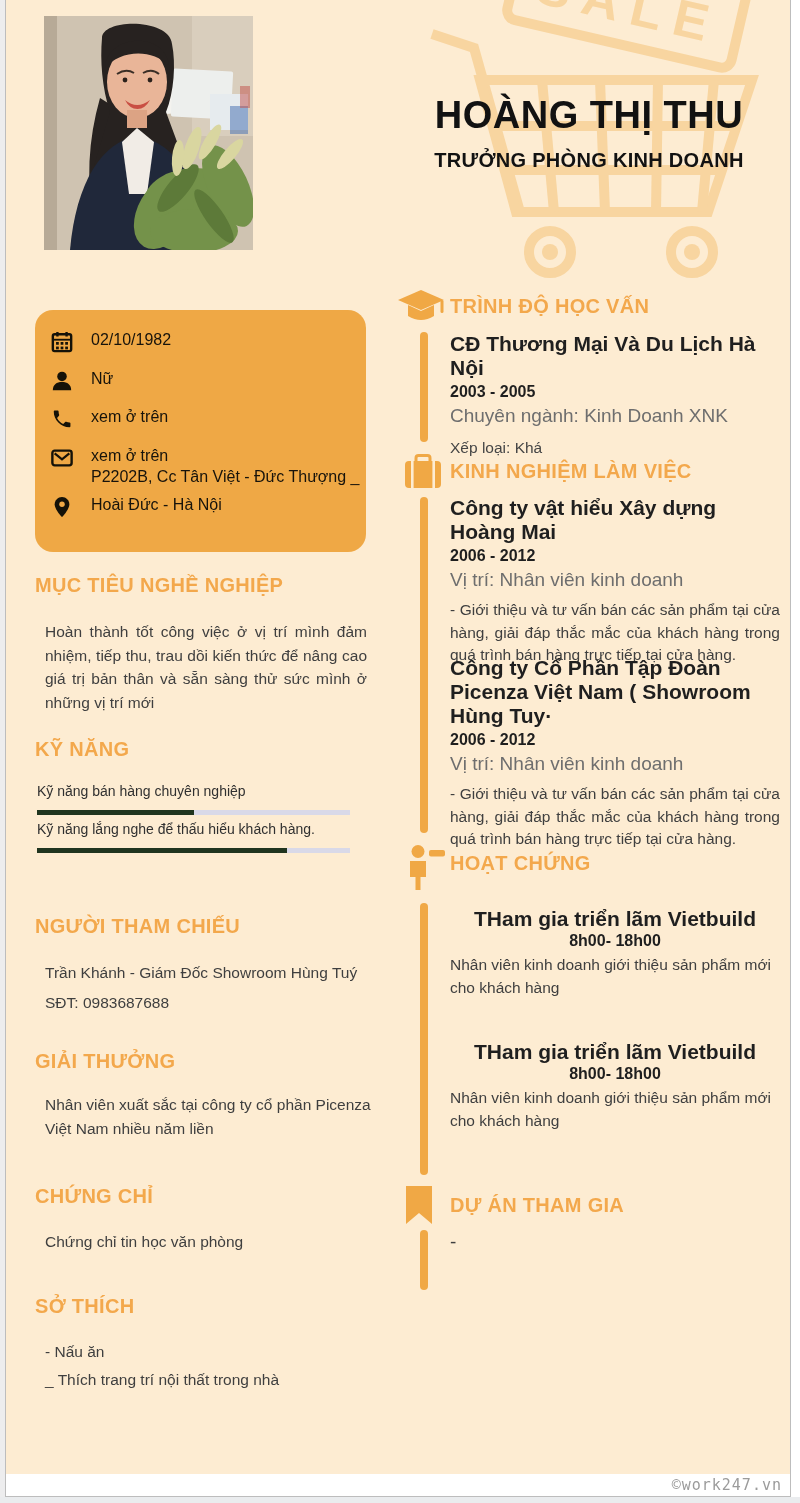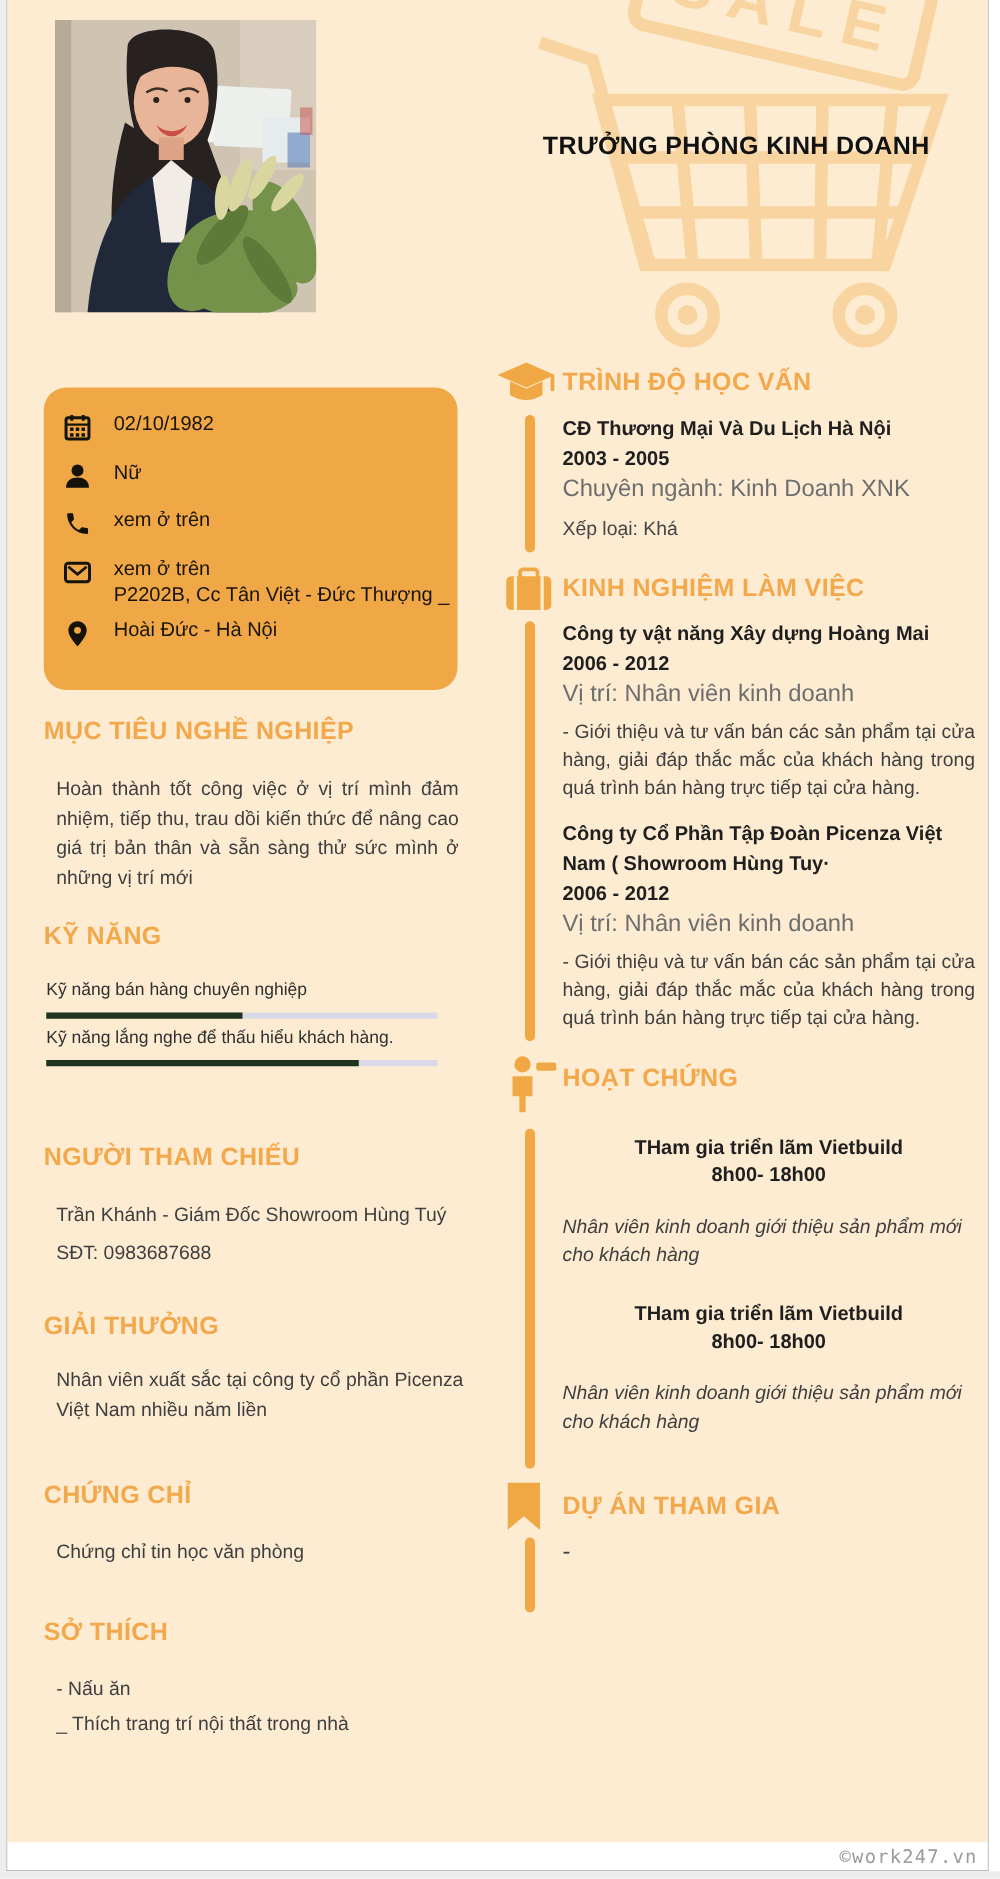--- a/index.html
+++ b/index.html
@@ -33,27 +33,27 @@
   .just{text-align:justify;}
   .skill-label{left:31px;width:330px;font-size:14px;color:#303030;}
   .skill-track{left:31px;width:313px;height:5px;background:#d9d9e8;}
   .skill-fill{height:100%;background:#20351f;}
   .lines p{margin:0;}
 
   
   .rh{left:444px;}
   .tl-bar{left:414px;width:8px;background:#f0a845;border-radius:4px;}
   .r-entry{left:444px;width:330px;color:#262626;}
-  .r-entry .t{font-size:16px;font-weight:bold;line-height:24px;color:#1f1f1f;}
+  .r-entry .t{font-size:21px;font-weight:bold;line-height:24px;color:#1f1f1f;}
   .r-entry .p{font-size:16px;font-weight:bold;line-height:24px;color:#1f1f1f;}
   .r-entry .pos{font-size:19px;line-height:24px;color:#6e6e6e;}
   .r-entry .grade{font-size:15.5px;line-height:24px;color:#454545;margin-top:8px;}
   .r-entry .desc{font-size:15.5px;line-height:22.5px;color:#3f3f3f;margin-top:7px;}
   .act .t,.act .p{line-height:22px;text-align:center;}
-  .act .desc{margin-top:19px;line-height:22.5px;font-style:italic;}
+  .act .desc{margin-top:2px;line-height:22.5px;}
 
   
   .footer{left:6px;top:1474px;width:784px;height:22px;background:#ffffff;text-align:right;}
   .footer span{font-family:"DejaVu Sans Mono",monospace;font-size:15px;color:#9b9b9b;letter-spacing:1px;padding-right:8px;line-height:22px;display:inline-block;}
 </style>
 </head>
 <body>
 
 <div class="abs left-strip"></div>
 <div class="abs paper"></div>
@@ -116,20 +116,21 @@
     </g>
     <g fill="#d9d6a0">
       <ellipse cx="148" cy="132" rx="7" ry="22" transform="rotate(18 148 132)"></ellipse>
       <ellipse cx="166" cy="126" rx="6" ry="20" transform="rotate(30 166 126)"></ellipse>
       <ellipse cx="186" cy="138" rx="6" ry="19" transform="rotate(40 186 138)"></ellipse>
       <ellipse cx="134" cy="142" rx="6" ry="18" transform="rotate(5 134 142)"></ellipse>
     </g>
   </svg>
 
   <div class="abs headline">
+    <div class="person-name">HOÀNG THỊ THU</div>
     <div class="person-title">TRƯỞNG PHÒNG KINH DOANH</div>
   </div>
 
   <div class="abs infobox">
     <div class="inforow" style="top:16px">
       <svg class="ico" viewBox="0 0 24 24">
           <path d="M7 1v5M17 1v5" stroke="#151208" stroke-width="2.6" fill="none"></path>
           <rect x="2" y="3.5" width="20" height="18.5" rx="2" fill="none" stroke="#151208" stroke-width="2.6"></rect>
           <path d="M2 9.5h20" stroke="#151208" stroke-width="2"></path>
           <g fill="#151208">
@@ -219,21 +220,21 @@
 
   <svg class="abs" style="left:398px;top:453px;width:38px;height:38px" viewBox="0 0 38 38">
     <rect x="12" y="2.5" width="14" height="9" rx="2.5" fill="none" stroke="#f0a845" stroke-width="3"></rect>
     <rect x="1" y="8" width="36" height="27" rx="4" fill="#f0a845"></rect>
     <rect x="7" y="8" width="2.6" height="27" fill="#fdecd2"></rect>
     <rect x="28.4" y="8" width="2.6" height="27" fill="#fdecd2"></rect>
   </svg>
   <div class="abs sec-h rh" style="top:460px">KINH NGHIỆM LÀM VIỆC</div>
   <div class="abs tl-bar" style="top:497px;height:336px"></div>
   <div class="abs r-entry" style="top:496px">
-    <div class="t">Công ty vật năng Xây dựng Hoàng Mai</div>
+    <div class="t">Công ty vật hiểu Xây dựng Hoàng Mai</div>
     <div class="p">2006 - 2012</div>
     <div class="pos">Vị trí: Nhân viên kinh doanh</div>
     <div class="desc just">- Giới thiệu và tư vấn bán các sản phẩm tại cửa hàng, giải đáp thắc mắc của khách hàng trong quá trình bán hàng trực tiếp tại cửa hàng.</div>
   </div>
   <div class="abs r-entry" style="top:656px">
     <div class="t">Công ty Cổ Phần Tập Đoàn Picenza Việt Nam ( Showroom Hùng Tuy·</div>
     <div class="p">2006 - 2012</div>
     <div class="pos">Vị trí: Nhân viên kinh doanh</div>
     <div class="desc just">- Giới thiệu và tư vấn bán các sản phẩm tại cửa hàng, giải đáp thắc mắc của khách hàng trong quá trình bán hàng trực tiếp tại cửa hàng.</div>
   </div>

